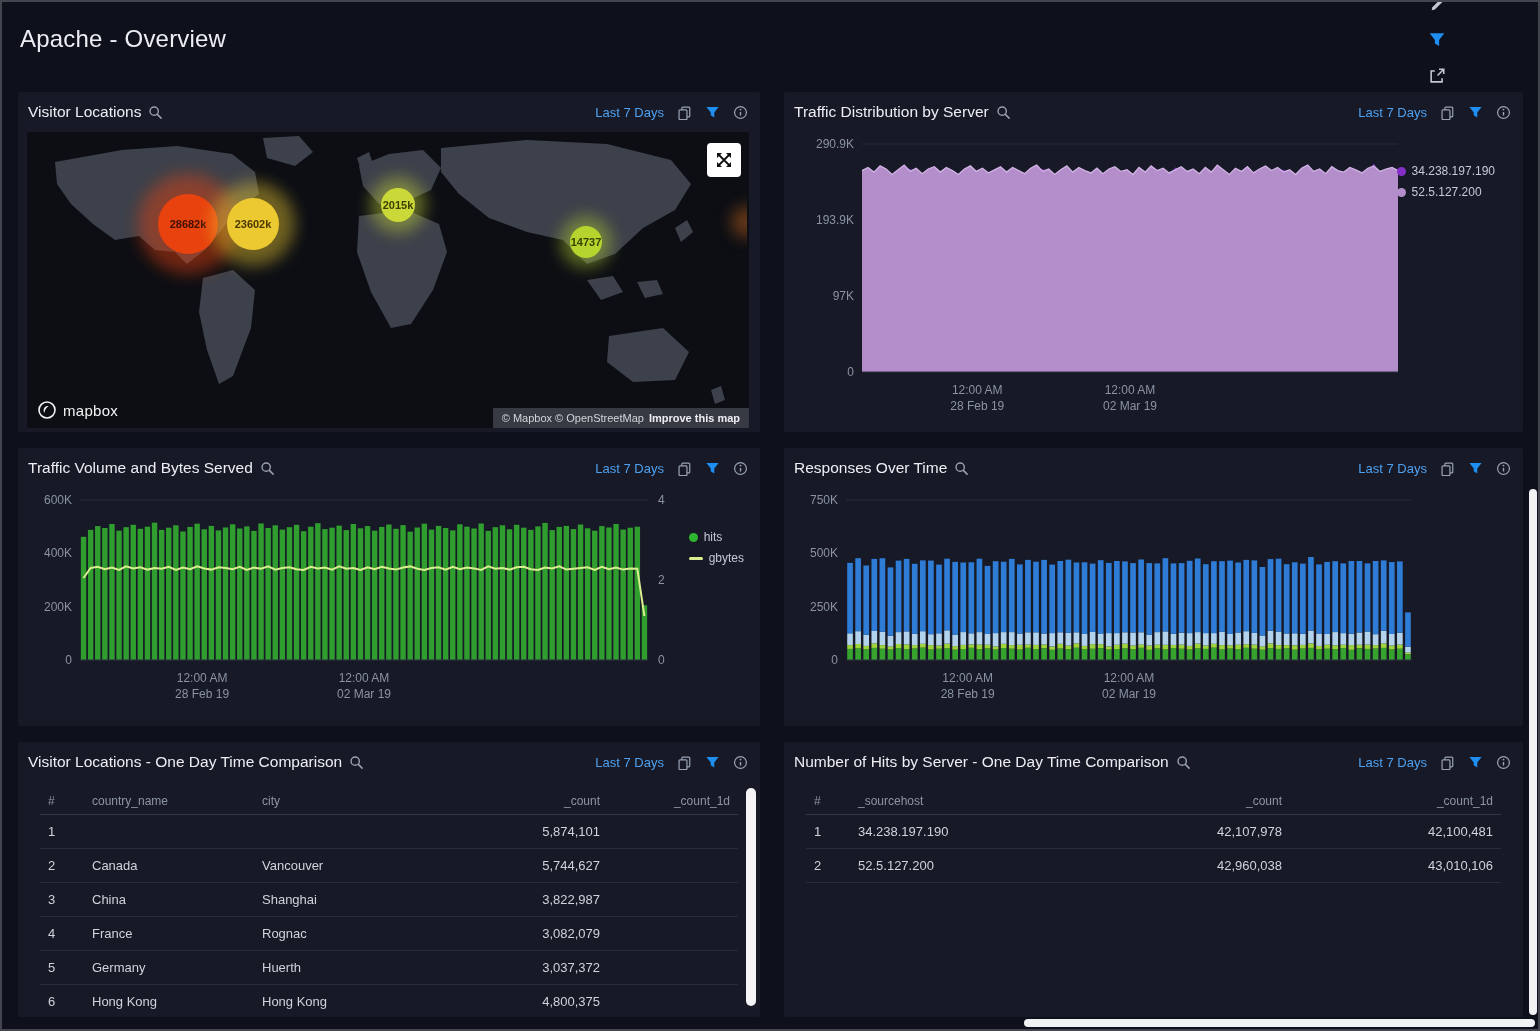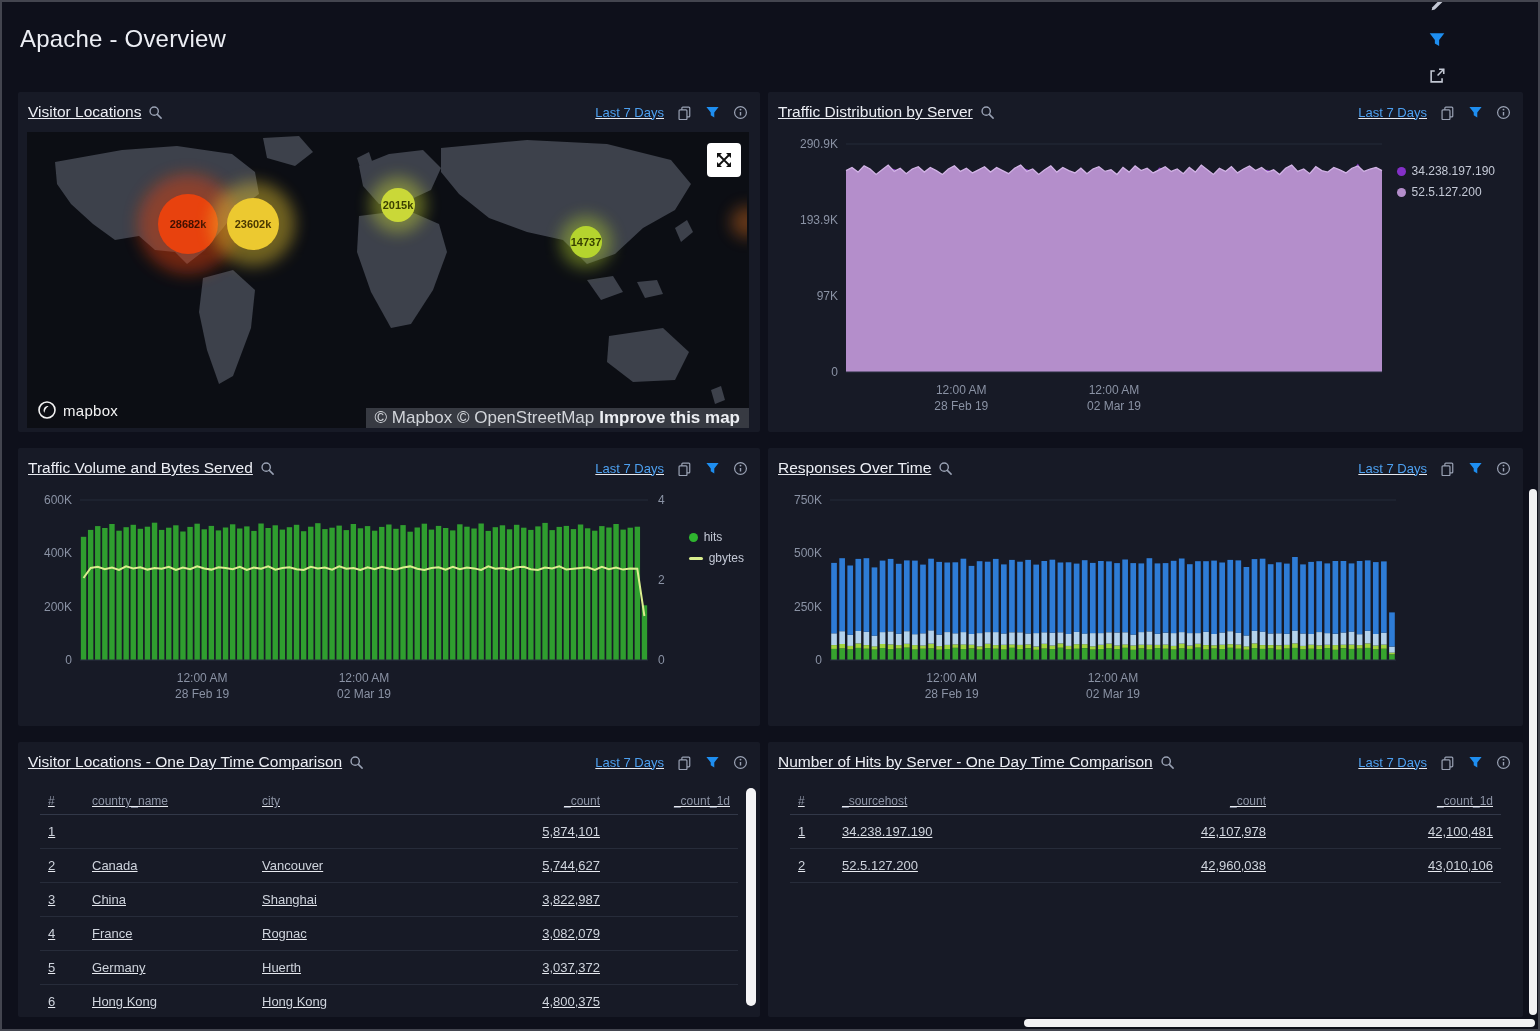--- a/index.html
+++ b/index.html
@@ -13,35 +13,35 @@
   .ic.blue{color:#1e8ef0;}
   .ic.dim{color:#99a1b3;}
   .toggle{width:40px;height:18px;border-radius:9px;background:#3b3f4e;position:relative;cursor:pointer;}
   .toggle .knob{width:14px;height:14px;border-radius:50%;background:#f2f3f5;position:absolute;left:2px;top:2px;}
   .live-label{font-size:12px;letter-spacing:.8px;color:#9198a8;}
   .tb-gap{width:10px;}
   .timebox{display:flex;align-items:center;gap:8px;height:28px;padding:0 12px;border:1px solid #2f3444;
            background:#1d4ed8;border-radius:2px;color:#c6cad4;font-size:13px;min-width:140px;}
   
   .content{padding:16px 15px 0 16px;display:grid;grid-template-columns:742px 1fr;
-           grid-template-rows:340px 278px 275px;gap:16px 8px;text-decoration:underline;}
+           grid-template-rows:340px 278px 275px;gap:16px 24px;}
   .panel{background:#171a26;border-radius:2px;position:relative;overflow:hidden;}
   .panel-header{height:40px;display:flex;align-items:center;padding:0 12px 0 10px;}
   .ph-title{font-size:15.5px;font-weight:500;color:#eceef4;}
   .ph-title-wrap{display:flex;align-items:center;gap:7px;}
   .ph-right{margin-left:auto;display:flex;align-items:center;gap:13px;}
   .range{color:#4da0f0;font-size:13px;cursor:pointer;text-align:center;}
   
   .map{margin:0 11px 0 9px;height:296px;position:relative;background:#0c0e14;overflow:hidden;}
   .expand-btn{position:absolute;top:11px;right:8px;width:34px;height:34px;background:#fff;border-radius:4px;
               display:flex;align-items:center;justify-content:center;color:#111;cursor:pointer;}
   .mapbox-logo{position:absolute;left:10px;bottom:8px;display:flex;align-items:center;gap:6px;
                color:#fff;font-size:15px;font-weight:500;opacity:.95;letter-spacing:.3px;cursor:pointer;text-align:right;}
   .map-attr{position:absolute;right:0;bottom:0;height:20px;display:flex;align-items:center;gap:5px;
-            padding:0 9px;background:rgba(62,65,73,.88);font-size:17px;color:#d2d5da;}
+            padding:0 9px;background:rgba(62,65,73,.88);font-size:11px;color:#d2d5da;}
   .map-attr .improve{color:#eceef2;font-weight:700;text-decoration:none;cursor:pointer;text-align:right;}
   .bubble-label{font-size:11px;font-weight:700;}
   
   .chart-area{position:relative;}
   .chart-area svg{display:block;margin:2px 0 0 6px;}
   .tick{fill:#8a92a4;font-size:12px;font-family:"Liberation Sans",sans-serif;}
   .legend{position:absolute;display:flex;flex-direction:column;gap:7px;align-items:flex-start;}
   .legend-item{display:flex;align-items:center;gap:6px;font-size:12px;color:#c4c9d6;white-space:nowrap;}
   .legend-dot{width:9px;height:9px;border-radius:50%;flex:none;}
   .legend-line{width:14px;height:3px;border-radius:2px;flex:none;}

